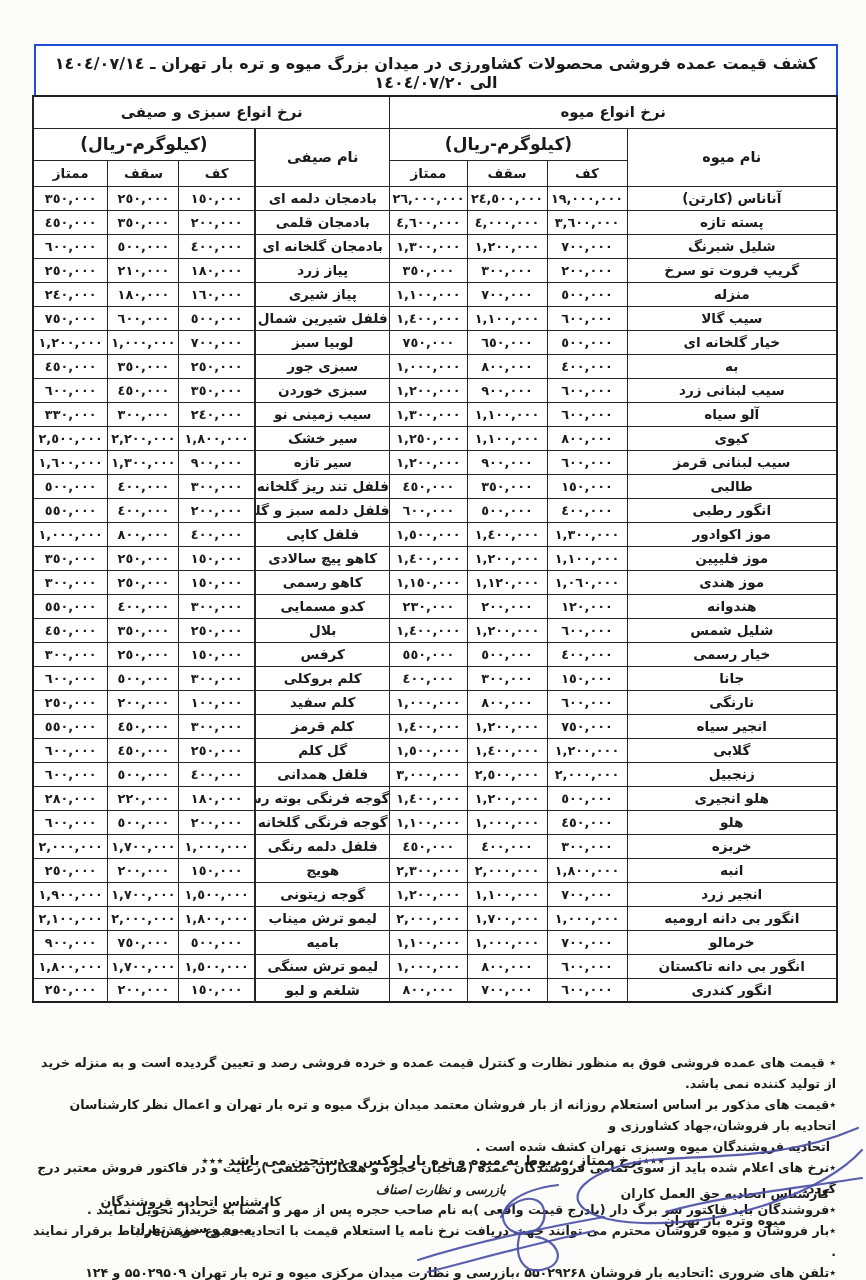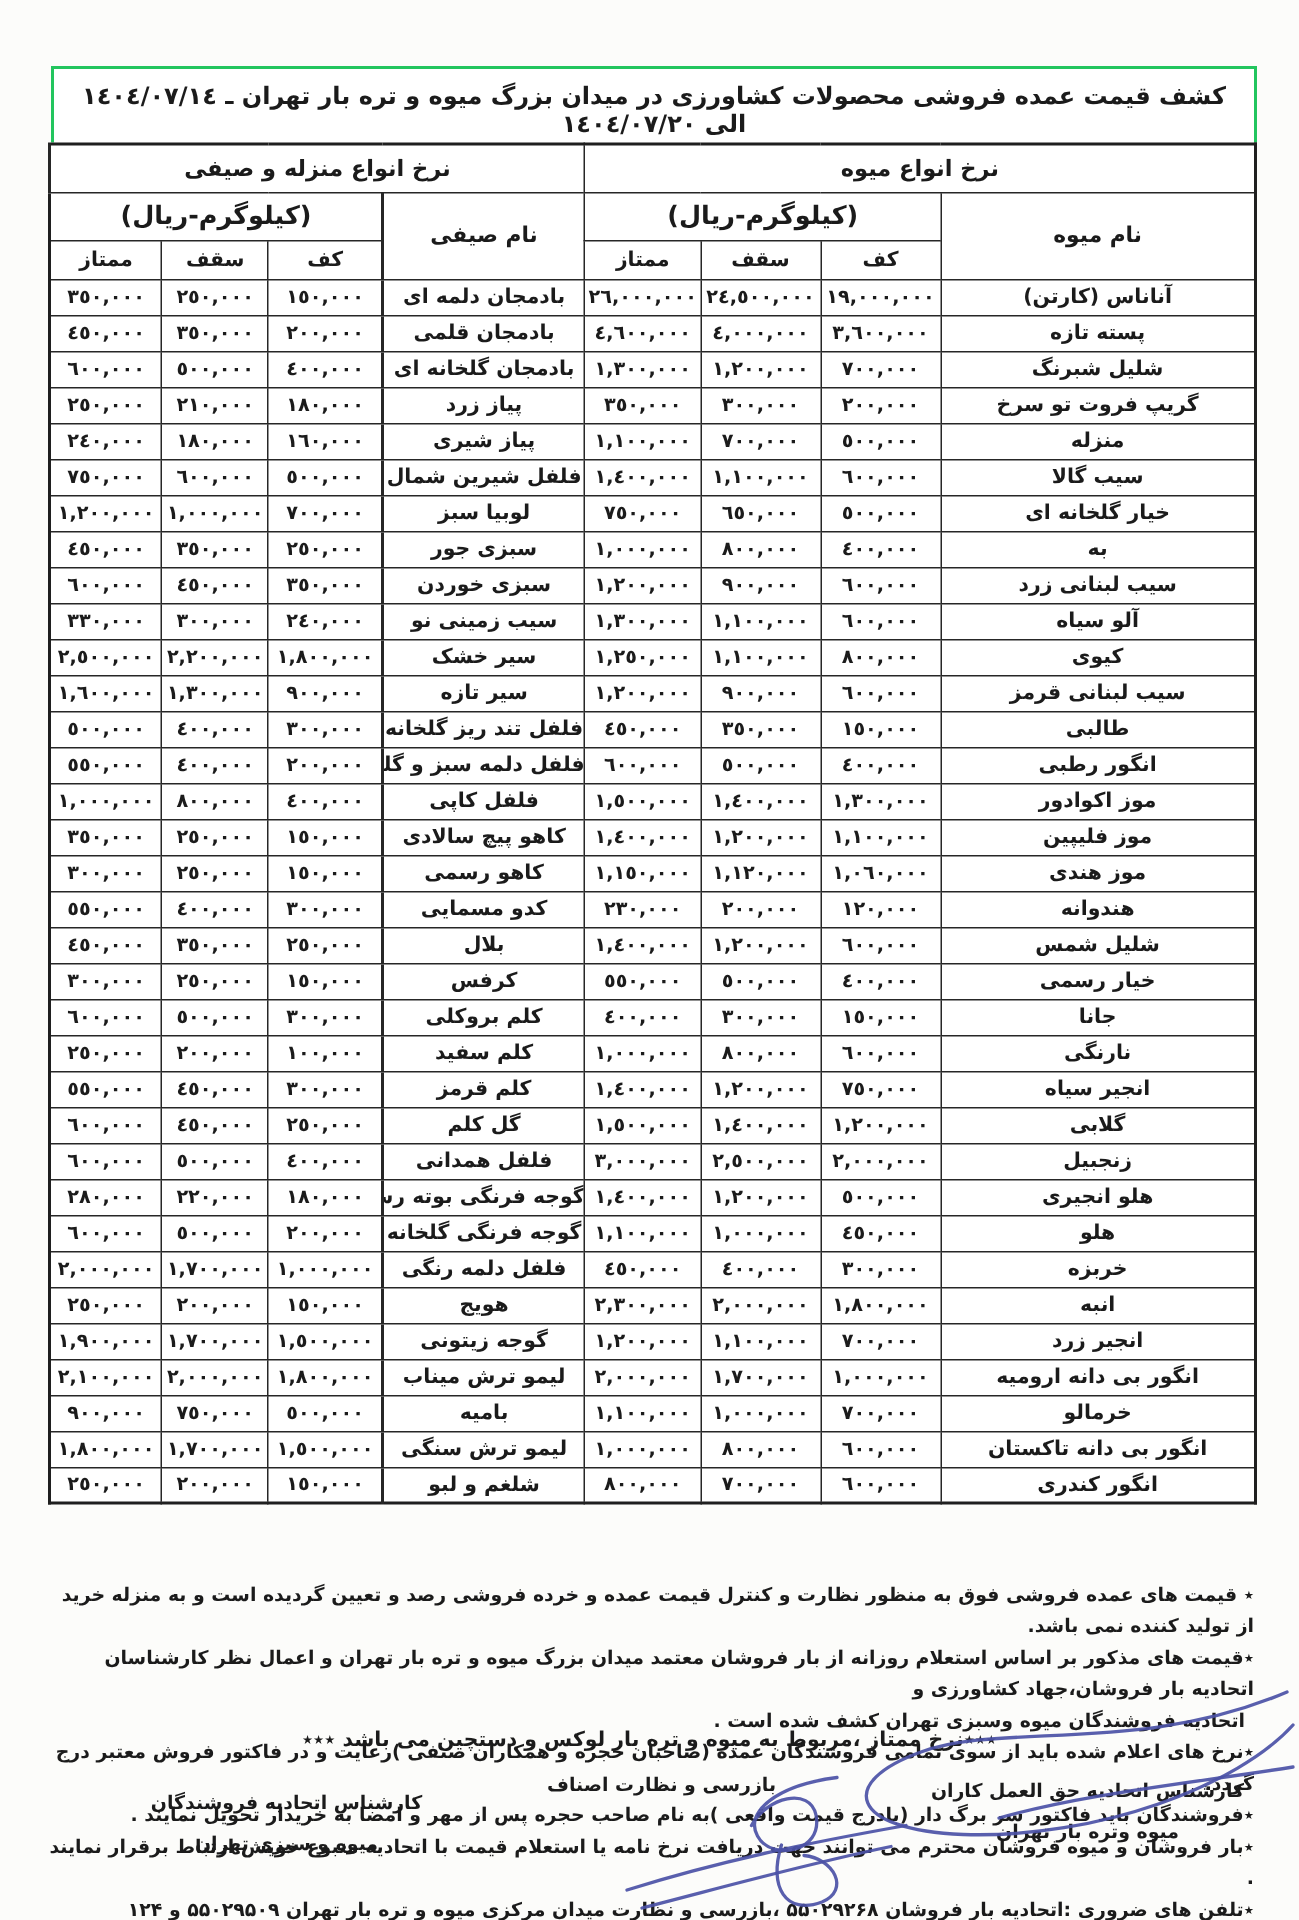--- a/index.html
+++ b/index.html
@@ -9,21 +9,21 @@
     font-family: "DejaVu Sans", sans-serif;
     color: #1b1b1b;
     overflow: hidden;
     position: relative;
   }
   .page { position: relative; width: 866px; height: 1280px; direction: rtl; }
 
   
   .title-box {
     position: absolute; top: 44px; right: 28px; left: 34px;
-    border: 2px solid #22c55e; background: #fff;
+    border: 2px solid #1d4ed8; background: #fff;
     padding: 8px 10px 9px;
     text-align: center;
   }
   .title-box .title { font-size: 16px; font-weight: bold; letter-spacing: 0; }
 
   
   table.price-table {
     position: absolute; top: 95px; right: 28px; left: 34px;
     width: 804px;
     border-collapse: collapse;
@@ -59,21 +59,21 @@
   .footnotes p { margin: 0; }
   .footnotes p.cont { padding-right: 6px; }
   .premium-note {
     position: absolute; top: 1152px; right: 60px; left: 60px;
     text-align: center; font-size: 13.6px; font-weight: bold;
   }
 
   
   .sig { position: absolute; font-size: 12.6px; font-weight: bold; text-align: center; line-height: 27px; }
   .sig-right { top: 1180px; right: 36px; width: 210px; }
-  .sig-center { top: 1176px; right: 310px; width: 230px; text-align: center; }
+  .sig-center { top: 1176px; right: 310px; width: 230px; text-align: center; font-style: italic; }
   .sig-left { top: 1188px; left: 86px; width: 210px; }
 
   
   .pen-overlay {
     position: absolute; top: 1090px; left: 0; width: 866px; height: 190px;
     pointer-events: none;
   }
   .pen-overlay path { fill: none; stroke: #4b51a6; stroke-width: 2.2; stroke-linecap: round; opacity: 0.92; }
 </style>
 </head>
@@ -92,21 +92,21 @@
         <col style="width:80px">
         <col style="width:77px">
       <col style="width:135px">
         <col style="width:76px">
         <col style="width:71px">
         <col style="width:75px">
     </colgroup>
     <thead>
       <tr>
         <th class="section" colspan="4">نرخ انواع میوه</th>
-        <th class="section divider-strong" colspan="4">نرخ انواع منزله و صیفی</th>
+        <th class="section divider-strong" colspan="4">نرخ انواع سبزی و صیفی</th>
       </tr>
       <tr>
         <th class="name-head" rowspan="2">نام میوه</th>
         <th class="unit" colspan="3">(کیلوگرم-ریال)</th>
         <th class="name-head divider-strong" rowspan="2">نام صیفی</th>
         <th class="unit" colspan="3">(کیلوگرم-ریال)</th>
       </tr>
       <tr>
         <th class="sub">کف</th>
         <th class="sub">سقف</th>

